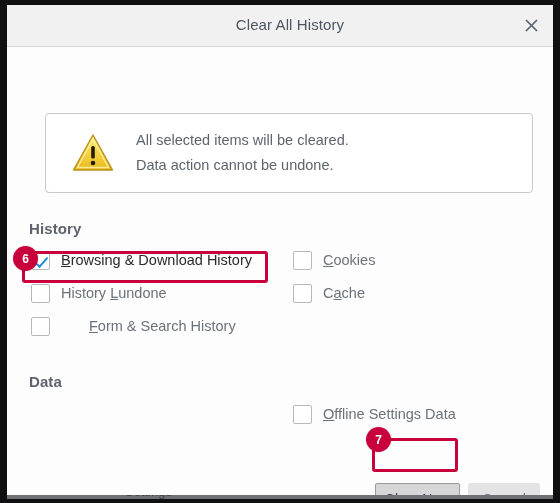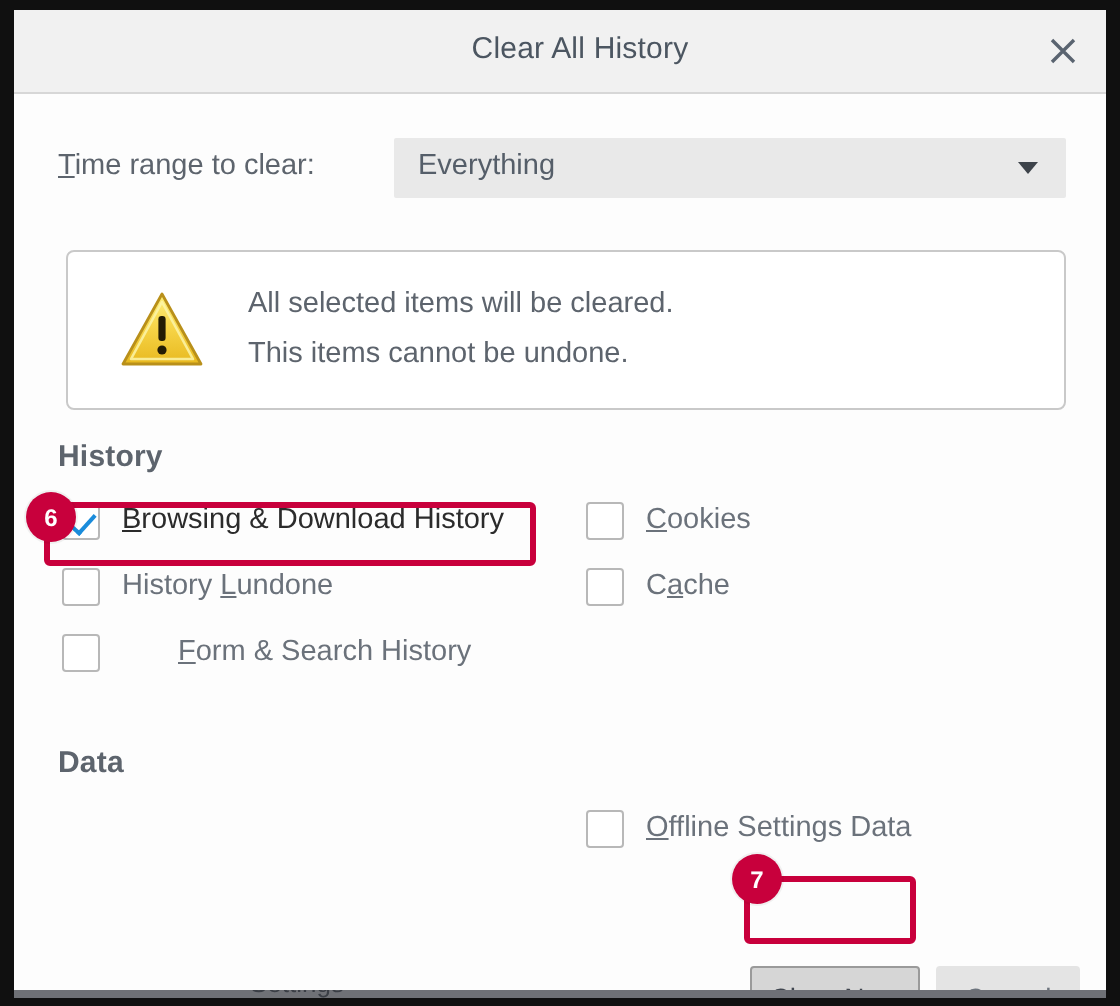--- a/index.html
+++ b/index.html
@@ -54,22 +54,22 @@
     position:absolute;left:12px;top:6px;font-size:14.5px;color:#555e69;
   }
   .select .caret{
     position:absolute;right:14px;top:12px;
     width:0;height:0;border-left:5.5px solid transparent;
     border-right:5.5px solid transparent;border-top:6px solid #3d434a;
   }
 
   
   .warnbox{
-    position:absolute;left:26px;top:66px;right:20px;height:78px;
-    border:1px solid #c9c9c9;border-radius:4px;background:#fff;margin-top:12px;
+    position:absolute;left:38px;top:66px;right:20px;height:78px;
+    border:1px solid #c9c9c9;border-radius:4px;background:#fff;
   }
   .warn-icon{position:absolute;left:26px;top:19px;width:42px;height:40px;}
   .warn-text{position:absolute;left:90px;top:14px;}
   .warn-text div{
     font-size:14.5px;color:#5d646d;line-height:25px;
   }
 
   
   .section-h{
     position:absolute;font-size:15px;color:#5d646d;font-weight:bold;
@@ -140,47 +140,40 @@
       <div class="title">Clear All History</div>
       <div class="close-btn">
         <svg width="13" height="13" viewBox="0 0 13 13" aria-hidden="true">
           <path d="M1 1 L12 12 M12 1 L1 12" stroke="#5a6470" stroke-width="1.7" fill="none"></path>
         </svg>
       </div>
     </div>
 
     <div class="dlg-body">
 
-      <div class="timerow">
-        <div class="lbl"><u>T</u><span>ime range to clear:</span></div>
-        <div class="select">
-          <div class="val">Everything</div>
-          <div class="caret"></div>
-        </div>
-      </div>
 
       <div class="warnbox">
         <div class="warn-icon">
           <svg width="42" height="40" viewBox="0 0 42 40">
             <defs>
               <linearGradient id="wg" x1="0" y1="0" x2="0" y2="1">
                 <stop offset="0" stop-color="#fdf07d"></stop>
                 <stop offset="0.45" stop-color="#f7d64a"></stop>
                 <stop offset="1" stop-color="#e8b91f"></stop>
               </linearGradient>
             </defs>
             <path d="M21 2 L40.5 37 L1.5 37 Z" fill="url(#wg)" stroke="#b9901a" stroke-width="1.4" stroke-linejoin="round"></path>
             <path d="M21 6 L36.5 34.5 L5.5 34.5 Z" fill="none" stroke="#fcf4a8" stroke-width="1.3" stroke-linejoin="round" opacity="0.85"></path>
             <rect x="19.2" y="13" width="3.6" height="12.5" rx="1.6" fill="#231c04"></rect>
             <circle cx="21" cy="30" r="2.3" fill="#231c04"></circle>
           </svg>
         </div>
         <div class="warn-text">
           <div>All selected items will be cleared.</div>
-          <div>This items cannot be undone.</div>
+          <div>Data action cannot be undone.</div>
         </div>
       </div>
 
       <div class="section-h" style="left:22px;top:173px;">History</div>
 
       <div class="cbrow" style="left:286px;top:201px;">
         <div class="box"></div>
         <div class="txt"><u>C</u><span>ookies</span></div>
       </div>
 

